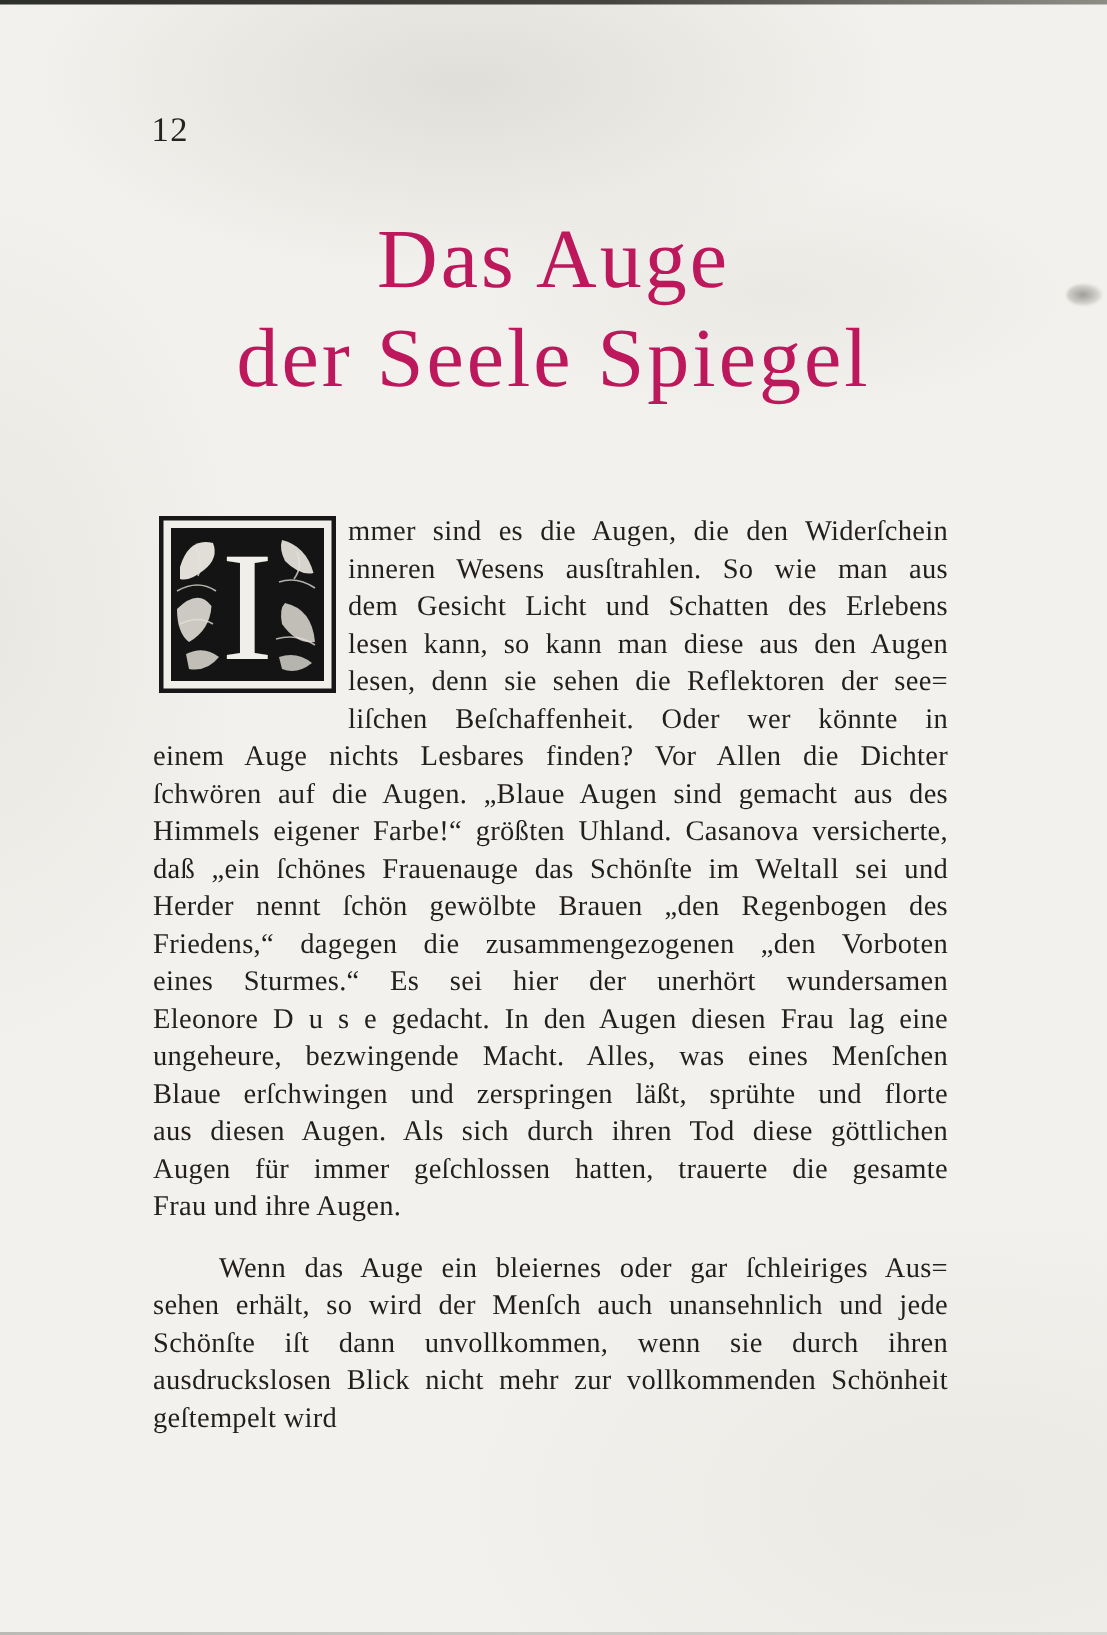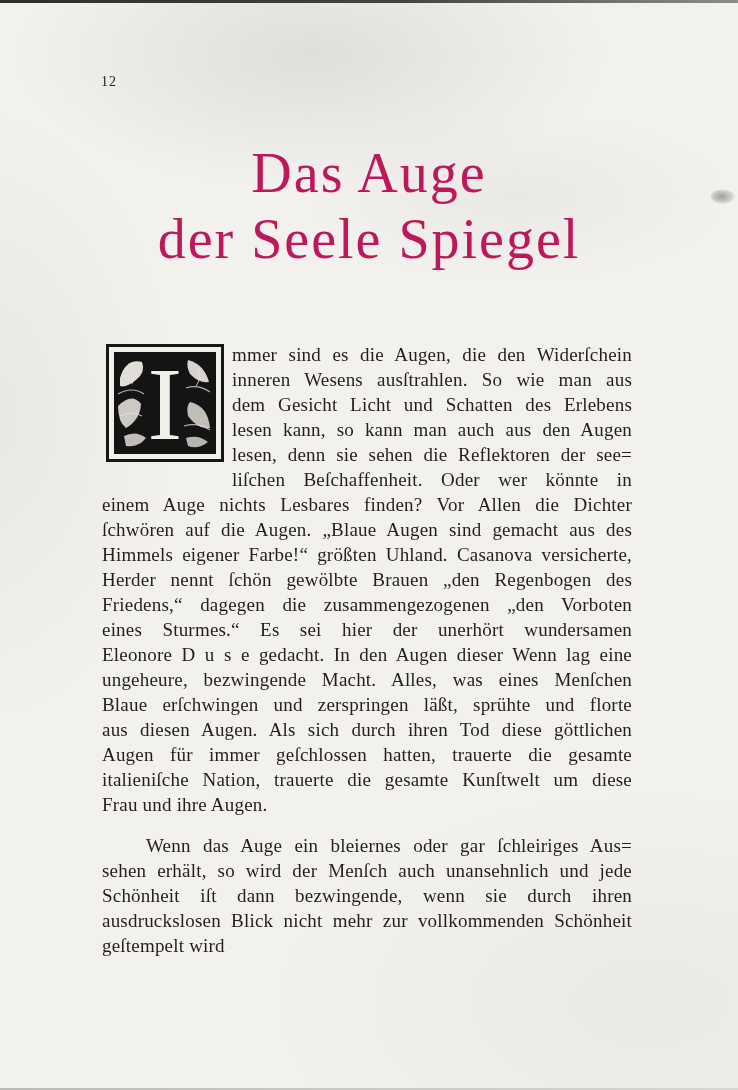--- a/index.html
+++ b/index.html
@@ -30,21 +30,21 @@
     background: linear-gradient(90deg, rgba(120,118,112,0.45), rgba(150,148,140,0.25));
   }
   .ink-smudge {
     position: absolute; left: 711px; top: 189px; width: 24px; height: 15px; z-index: 2;
     background: radial-gradient(ellipse at 45% 50%, rgba(88,86,80,0.55), rgba(120,118,110,0.25) 55%, transparent 75%);
     border-radius: 50%;
     filter: blur(0.6px);
   }
   .page-number {
     position: absolute; left: 101px; top: 74px; z-index: 1;
-    font-size: 14px; letter-spacing: 1px; color: #25221f;
+    font-size: 23px; letter-spacing: 1px; color: #25221f;
   }
   .chapter-title {
     position: absolute; top: 140px; left: 0; width: 100%; z-index: 1;
     margin: 0; text-align: center; font-weight: normal;
     font-size: 56px; line-height: 66px; letter-spacing: 2px; color: #be185d;
   }
   .body-text {
     position: absolute; left: 102px; top: 342px; width: 530px; z-index: 1;
     font-size: 19px; line-height: 25px; letter-spacing: 0.2px; color: #221f1c;
   }
@@ -105,42 +105,42 @@
         <path d="M92,24 Q96,34 90,42"></path>
       </g>
       <text x="59" y="95" text-anchor="middle" font-family="Liberation Serif, DejaVu Serif, serif" font-size="104" fill="#f1efe9">I</text>
     </svg>
 
     <div>
         <div class="para wrapped">
           <div class="text-line">mmer sind es die Augen, die den Widerſchein</div>
           <div class="text-line">inneren Wesens ausſtrahlen. So wie man aus</div>
           <div class="text-line">dem Gesicht Licht und Schatten des Erlebens</div>
-          <div class="text-line">lesen kann, so kann man auch aus den Augen</div>
+          <div class="text-line">lesen kann, so kann man diese aus den Augen</div>
           <div class="text-line">lesen, denn sie sehen die Reflektoren der see=</div>
           <div class="text-line">liſchen Beſchaffenheit. Oder wer könnte in</div>
         </div>
         <div class="para">
           <div class="text-line">einem Auge nichts Lesbares finden? Vor Allen die Dichter</div>
           <div class="text-line">ſchwören auf die Augen. „Blaue Augen sind gemacht aus des</div>
           <div class="text-line">Himmels eigener Farbe!“ größten Uhland. Casanova versicherte,</div>
+          <div class="text-line">daß „ein ſchönes Frauenauge das Schönſte im Weltall sei und</div>
           <div class="text-line">Herder nennt ſchön gewölbte Brauen „den Regenbogen des</div>
           <div class="text-line">Friedens,“ dagegen die zusammengezogenen „den Vorboten</div>
           <div class="text-line">eines Sturmes.“ Es sei hier der unerhört wundersamen</div>
-          <div class="text-line">Eleonore D u s e gedacht. In den Augen dieser Wenn lag eine</div>
+          <div class="text-line">Eleonore D u s e gedacht. In den Augen diesen Frau lag eine</div>
           <div class="text-line">ungeheure, bezwingende Macht. Alles, was eines Menſchen</div>
           <div class="text-line">Blaue erſchwingen und zerspringen läßt, sprühte und florte</div>
           <div class="text-line">aus diesen Augen. Als sich durch ihren Tod diese göttlichen</div>
           <div class="text-line">Augen für immer geſchlossen hatten, trauerte die gesamte</div>
-          <div class="text-line">italieniſche Nation, trauerte die gesamte Kunſtwelt um diese</div>
           <div class="text-line no-just">Frau und ihre Augen.</div>
         </div>
         <div class="para">
           <div class="text-line indent">Wenn das Auge ein bleiernes oder gar ſchleiriges Aus=</div>
           <div class="text-line">sehen erhält, so wird der Menſch auch unansehnlich und jede</div>
-          <div class="text-line">Schönheit iſt dann bezwingende, wenn sie durch ihren</div>
+          <div class="text-line">Schönſte iſt dann unvollkommen, wenn sie durch ihren</div>
           <div class="text-line">ausdruckslosen Blick nicht mehr zur vollkommenden Schönheit</div>
           <div class="text-line no-just">geſtempelt wird</div>
         </div>
       </div>
   </div>
 
 </div>
 
 </body></html>

